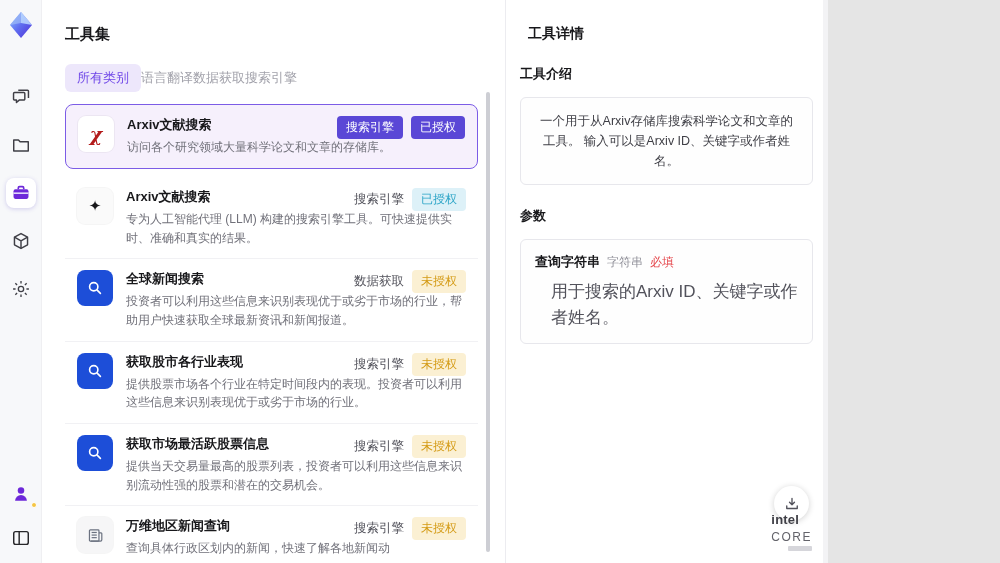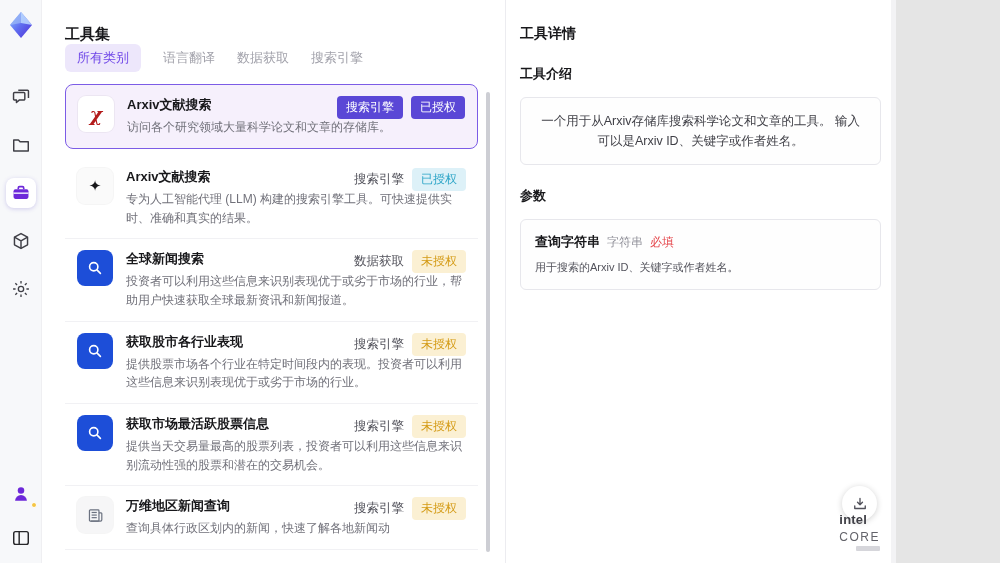--- a/index.html
+++ b/index.html
@@ -1,32 +1,32 @@
 <!DOCTYPE html>
 <html><head>
 <meta charset="utf-8">
 <style>
   * { margin:0; padding:0; box-sizing:border-box; }
   body { font-family:"Liberation Sans","DejaVu Sans",sans-serif; background:#e5e5e5; }
-  .app { position:relative; width:896px; height:563px; background:#84cc16; overflow:hidden;text-decoration:underline; }
+  .app { position:relative; width:828px; height:563px; background:#84cc16; overflow:hidden;text-decoration:underline; }
 
   
   .rail { position:absolute; left:0; top:0; bottom:0; width:42px; background:#f7f8fa; border-right:1px solid #efeff2; display:flex; flex-direction:column; align-items:center; z-index:5; }
   .logo { margin-top:10px; width:30px; height:30px; }
   .rail-nav { margin-top:42px; display:flex; flex-direction:column; gap:18px; align-items:center; }
   .rail-btn { width:30px; height:30px; display:flex; align-items:center; justify-content:center; border-radius:8px; cursor:pointer; color:#3f3f46; }
   .rail-btn.active { background:#ffffff; box-shadow:0 1px 4px rgba(90,70,200,.25); }
   .rail-bottom { margin-top:auto; margin-bottom:10px; display:flex; flex-direction:column; gap:14px; align-items:center; }
   .avatar-wrap { position:relative; }
   .status-dot { position:absolute; right:-1px; bottom:1px; width:6px; height:6px; border-radius:50%; background:#f5c542; border:1px solid #fff; }
 
   
   .list-panel { position:absolute; left:42px; top:0; bottom:0; width:463px; background:#fff; padding:25px 27px 0 23px; }
   .page-title { font-size:15px; font-weight:700; color:#18181b; }
-  .tabs { display:flex; align-items:center; gap:22px; }
+  .tabs { display:flex; align-items:center; margin-top:20px; }
   .tab { font-size:13px; color:#a1a1aa; cursor:pointer; white-space:nowrap; }
   .tab.active { color:#7048e8; background:#ede7fb; padding:5px 12px; border-radius:6px; font-weight:500; }
 
   .tool-list { margin-top:12px; position:relative; }
   .tool-item { position:relative; display:flex; gap:13px; padding:11px 12px 11px 12px; align-items:flex-start; cursor:pointer; }
   .tool-item.plain { border-bottom:1px solid #f1f1f4; padding-left:12px; }
   .tool-item.selected { border:1px solid #7c5ce6; border-radius:8px; background:#f6f0fc; margin-bottom:8px; }
   .tool-icon { flex:0 0 36px; width:36px; height:36px; border-radius:8px; display:flex; align-items:center; justify-content:center; background:#fff; box-shadow:0 0 0 1px rgba(0,0,0,.04); }
   .tool-icon.tile-white { background:#ffffff; }
   .tool-icon.tile-light { background:#fafafa; }
@@ -44,29 +44,29 @@
   .pill-auth { background:#ddf1f8; color:#2da5c7; }
   .pill-unauth { background:#fbf0d3; color:#d49b16; }
 
   .list-scrollbar { position:absolute; left:486px; top:92px; width:4px; height:460px; border-radius:2px; background:#cdced4; cursor:pointer; }
 
   
   .panel-divider { position:absolute; left:505px; top:0; bottom:0; width:1px; background:#ececf0; }
 
   
   .detail-panel { position:absolute; left:506px; top:0; bottom:0; right:0; background:#fff; padding:25px 15px 0 14px; }
-  .detail-title { font-size:14px; font-weight:700; color:#18181b; }
+  .detail-title { font-size:14px; font-weight:700; color:#18181b;margin-left:8px; }
   .section-heading { font-size:13px; font-weight:700; color:#18181b; margin-top:22px; }
   .detail-card { margin-top:14px; border:1px solid #e7e7ec; border-radius:6px; background:#fefefe; padding:13px 14px; }
   .detail-card .intro-text { font-size:12.5px; color:#3f3f46; line-height:1.6;text-align:center; }
   .param-head { display:flex; align-items:baseline; gap:7px; }
   .param-name { font-size:13px; font-weight:700; color:#18181b; }
   .param-type { font-size:12px; color:#8f8f98; }
   .param-required { font-size:12px; color:#e5484d; }
-  .param-desc { font-size:11px; color:#52525b; margin-top:8px; line-height:1.5; }
+  .param-desc { font-size:17px; color:#52525b; margin-top:8px; line-height:1.5;margin-left:16px; }
 
   
   .fab { position:absolute; right:19px; bottom:42px; width:35px; height:35px; border-radius:50%; background:#fff; box-shadow:0 1px 6px rgba(0,0,0,.18); display:flex; align-items:center; justify-content:center; cursor:pointer; z-index:6; }
   .intel-logo { position:absolute; right:16px; bottom:12px; text-align:right; z-index:6; }
   .intel-row { display:flex; align-items:baseline; gap:3px; justify-content:flex-end;flex-direction:column; }
   .intel-word { font-size:13px; font-weight:700; color:#3f3f46; letter-spacing:.2px; }
   .core-word { font-size:12px; font-weight:400; color:#63636a; letter-spacing:1.5px; text-transform:uppercase; }
   .intel-sub { margin-top:2px; margin-left:auto; width:24px; height:5px; background:#d6d6db; border-radius:1px; }
   .edge-scroll { position:absolute; right:0; top:0; bottom:0; width:5px; background:#f3f3f5; }
 </style>

